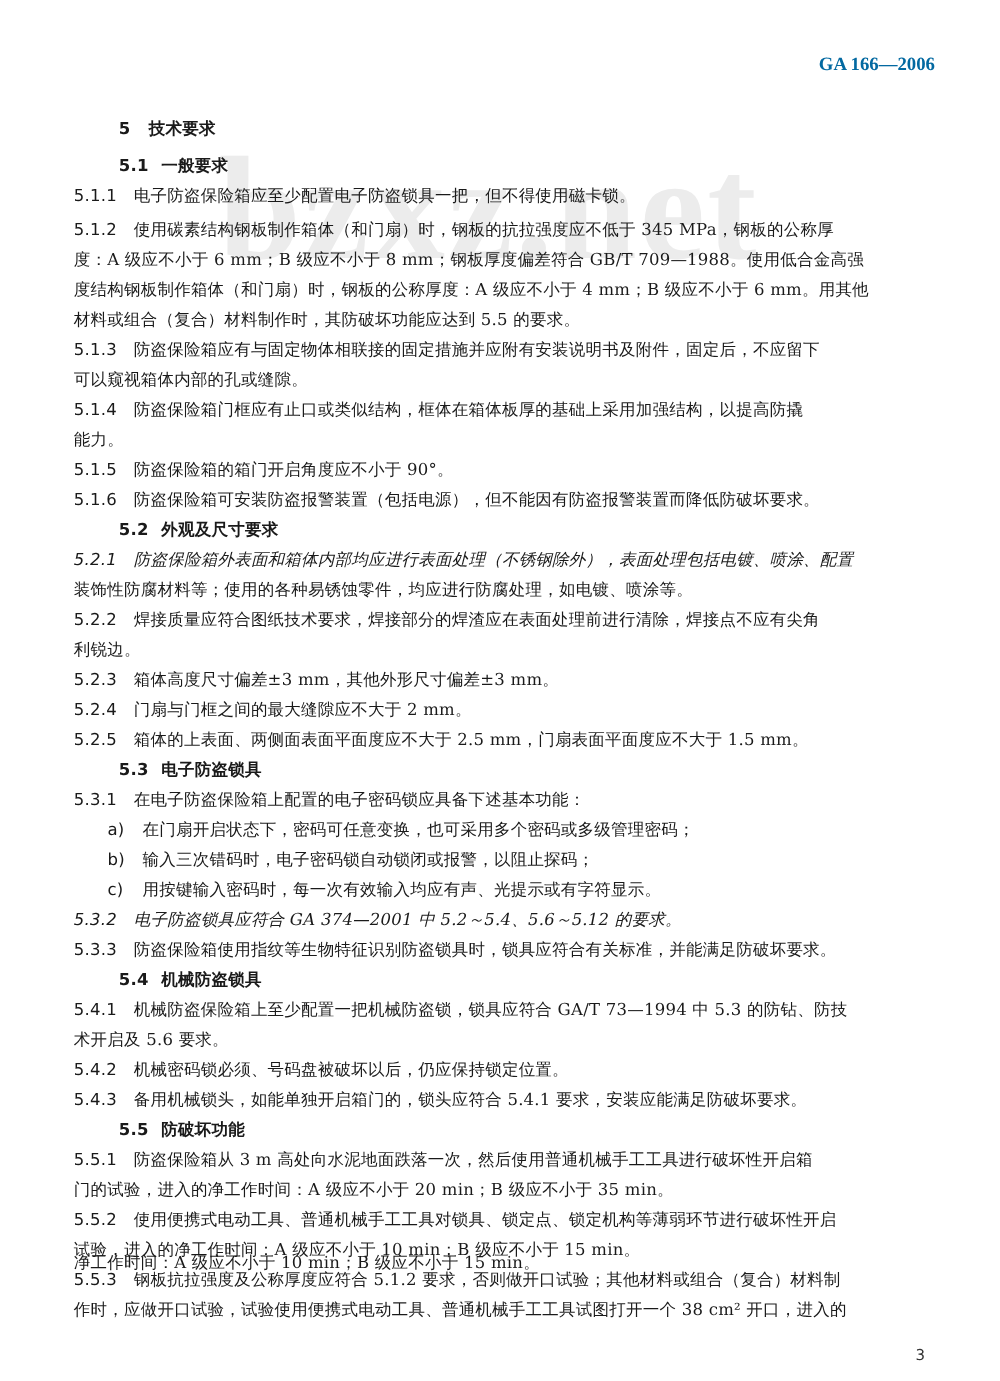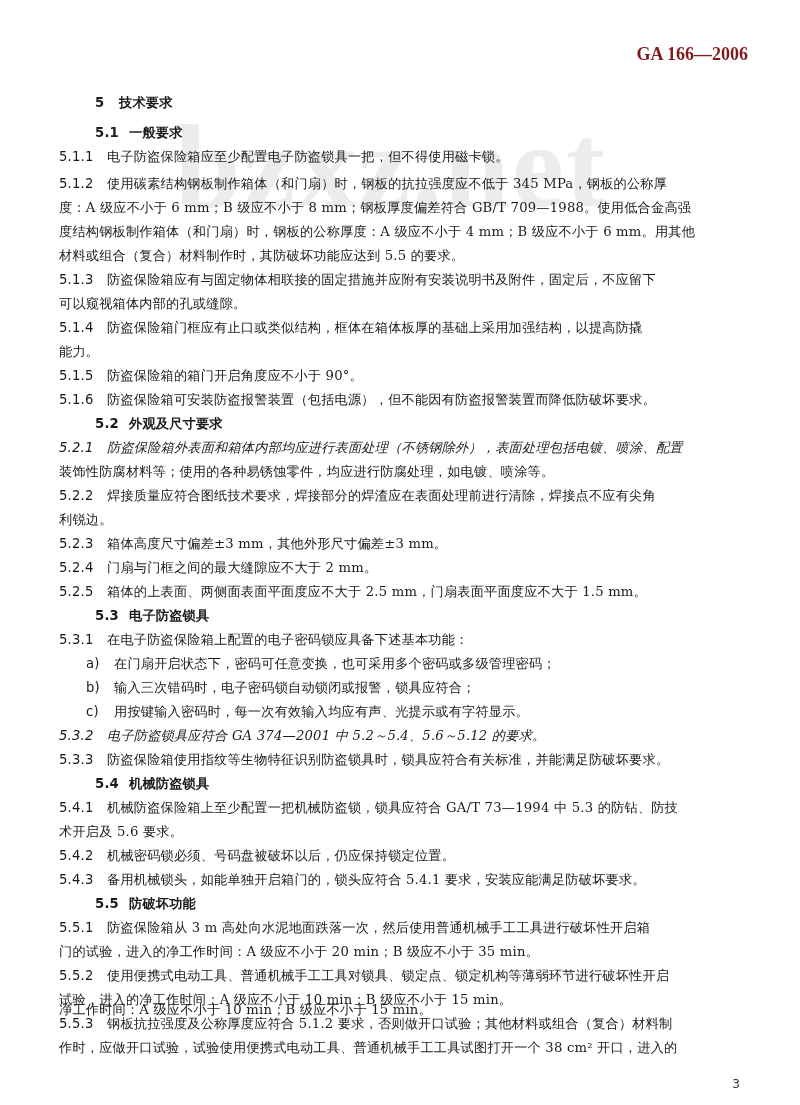--- a/index.html
+++ b/index.html
@@ -8,21 +8,21 @@
       font-family: "DejaVu Serif", "Liberation Serif", serif; color: #1a1a1a;
     }
     .watermark {
       position: absolute; left: 175px; top: 108px;
       font-family: Liberation Serif, serif; font-weight: bold;
       font-size: 118px; letter-spacing: 2px; color: #ececec; z-index: 0; line-height: 1;
       white-space: nowrap;
     }
     .std-code {
       position: absolute; right: 52px; top: 44px;
-      font-family: "Liberation Serif", "DejaVu Serif", serif; font-weight: bold; font-size: 18px; color: #7f1d1d;
+      font-family: "Liberation Serif", "DejaVu Serif", serif; font-weight: bold; font-size: 15px; color: #0369a1;
     }
     .content { position: absolute; left: 59px; top: 0; width: 690px; z-index: 1; font-size: 13.2px; }
     .line { position: absolute; left: 0; white-space: nowrap; letter-spacing: 0.2px; }
     .num { display: inline-block; font-family: "DejaVu Sans", "Liberation Sans", sans-serif; }
     .n1 { width: 24px; }
     .n2 { width: 34px; }
     .n3 { width: 48px; }
     .head { font-family: "DejaVu Sans", "Liberation Sans", sans-serif; font-weight: bold; margin-left: 36px; }
     .item { left: 27px; }
     .item .num { width: 28px; }
@@ -55,21 +55,21 @@
     <div class="line " style="top: 439px; font-style: italic;"><span class="num n3">5.2.1</span><span>防盗保险箱外表面和箱体内部均应进行表面处理（不锈钢除外），表面处理包括电镀、喷涂、配置</span></div>
     <div class="line " style="top: 463px;"><span>装饰性防腐材料等；使用的各种易锈蚀零件，均应进行防腐处理，如电镀、喷涂等。</span></div>
     <div class="line " style="top: 487px;"><span class="num n3">5.2.2</span><span>焊接质量应符合图纸技术要求，焊接部分的焊渣应在表面处理前进行清除，焊接点不应有尖角</span></div>
     <div class="line " style="top: 511px;"><span>利锐边。</span></div>
     <div class="line " style="top: 535px;"><span class="num n3">5.2.3</span><span>箱体高度尺寸偏差±3 mm，其他外形尺寸偏差±3 mm。</span></div>
     <div class="line " style="top: 559px;"><span class="num n3">5.2.4</span><span>门扇与门框之间的最大缝隙应不大于 2 mm。</span></div>
     <div class="line " style="top: 583px;"><span class="num n3">5.2.5</span><span>箱体的上表面、两侧面表面平面度应不大于 2.5 mm，门扇表面平面度应不大于 1.5 mm。</span></div>
     <div class="line  head" style="top: 607px;"><span class="num n2">5.3</span><span>电子防盗锁具</span></div>
     <div class="line " style="top: 631px;"><span class="num n3">5.3.1</span><span>在电子防盗保险箱上配置的电子密码锁应具备下述基本功能：</span></div>
     <div class="line item" style="top: 655px;"><span class="num ">a)</span><span>在门扇开启状态下，密码可任意变换，也可采用多个密码或多级管理密码；</span></div>
-    <div class="line item" style="top: 679px;"><span class="num ">b)</span><span>输入三次错码时，电子密码锁自动锁闭或报警，锁具应符合；</span></div>
+    <div class="line item" style="top: 679px;"><span class="num ">b)</span><span>输入三次错码时，电子密码锁自动锁闭或报警，以阻止探码；</span></div>
     <div class="line item" style="top: 703px;"><span class="num ">c)</span><span>用按键输入密码时，每一次有效输入均应有声、光提示或有字符显示。</span></div>
     <div class="line " style="top: 727px; font-style: italic;"><span class="num n3">5.3.2</span><span>电子防盗锁具应符合 GA 374—2001 中 5.2～5.4、5.6～5.12 的要求。</span></div>
     <div class="line " style="top: 751px;"><span class="num n3">5.3.3</span><span>防盗保险箱使用指纹等生物特征识别防盗锁具时，锁具应符合有关标准，并能满足防破坏要求。</span></div>
     <div class="line  head" style="top: 775px;"><span class="num n2">5.4</span><span>机械防盗锁具</span></div>
     <div class="line " style="top: 799px;"><span class="num n3">5.4.1</span><span>机械防盗保险箱上至少配置一把机械防盗锁，锁具应符合 GA/T 73—1994 中 5.3 的防钻、防技</span></div>
     <div class="line " style="top: 823px;"><span>术开启及 5.6 要求。</span></div>
     <div class="line " style="top: 847px;"><span class="num n3">5.4.2</span><span>机械密码锁必须、号码盘被破坏以后，仍应保持锁定位置。</span></div>
     <div class="line " style="top: 871px;"><span class="num n3">5.4.3</span><span>备用机械锁头，如能单独开启箱门的，锁头应符合 5.4.1 要求，安装应能满足防破坏要求。</span></div>
     <div class="line  head" style="top: 895px;"><span class="num n2">5.5</span><span>防破坏功能</span></div>
     <div class="line " style="top: 919px;"><span class="num n3">5.5.1</span><span>防盗保险箱从 3 m 高处向水泥地面跌落一次，然后使用普通机械手工工具进行破坏性开启箱</span></div>

